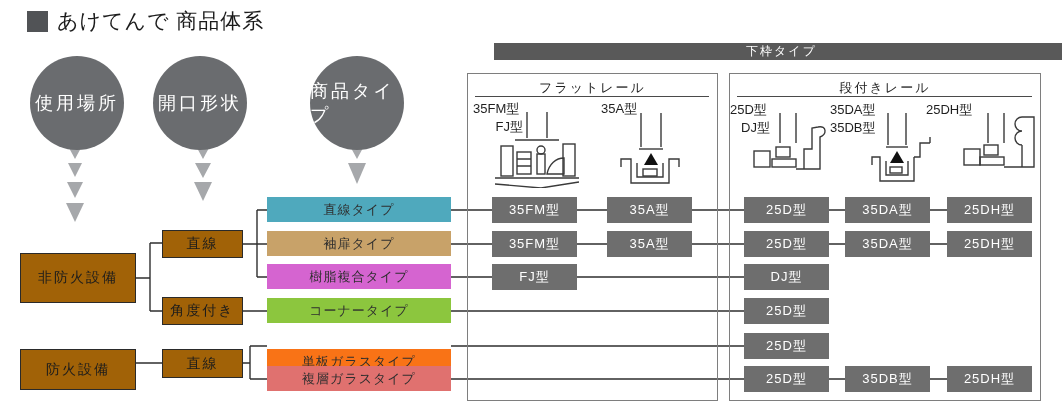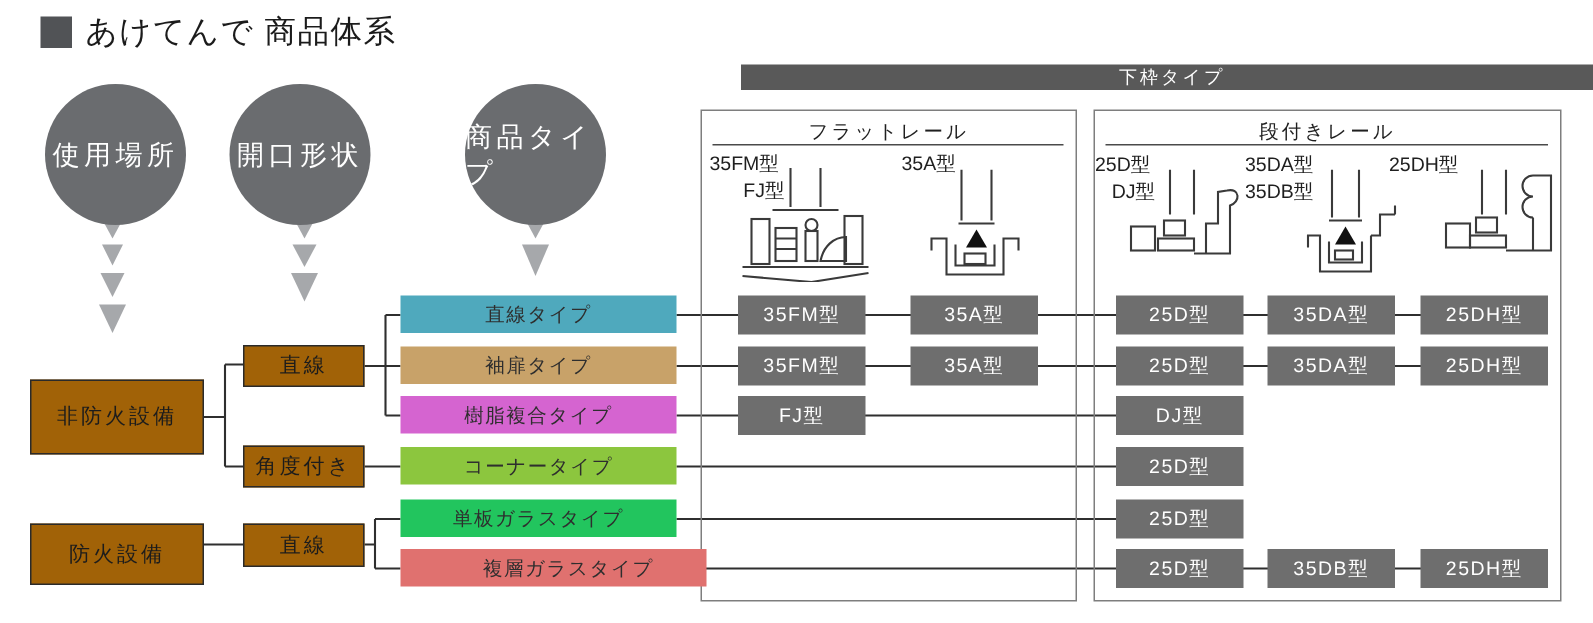--- a/index.html
+++ b/index.html
@@ -81,22 +81,22 @@
   <div class="fbox" style="left:20px;top:253px;width:116px;height:50px">非防火設備</div>
   <div class="fbox" style="left:162px;top:230px;width:81px;height:28px">直線</div>
   <div class="fbox" style="left:162px;top:297px;width:81px;height:28px">角度付き</div>
   <div class="fbox" style="left:20px;top:349px;width:116px;height:41px">防火設備</div>
   <div class="fbox" style="left:162px;top:349px;width:81px;height:29px">直線</div>
 
   <div class="ptype-bar" style="top: 197px; background-color: rgb(79, 169, 189);">直線タイプ</div>
   <div class="ptype-bar" style="top: 231px; background-color: rgb(200, 162, 105);">袖扉タイプ</div>
   <div class="ptype-bar" style="top: 264px; background-color: rgb(213, 100, 208);">樹脂複合タイプ</div>
   <div class="ptype-bar" style="top: 298px; background-color: rgb(140, 198, 62);">コーナータイプ</div>
-  <div class="ptype-bar" style="top: 333px; background-color: #22c55e;">単板ガラスタイプ</div>
-  <div class="ptype-bar" style="top: 366px; background-color: rgb(224, 113, 111); padding-left: 20px;">複層ガラスタイプ</div>
+  <div class="ptype-bar" style="top: 349px; background-color: #f97316;">単板ガラスタイプ</div>
+  <div class="ptype-bar" style="top: 366px; background-color: rgb(224, 113, 111);">複層ガラスタイプ</div>
 
   <div class="bf-header">下枠タイプ</div>
 
   <div class="panel panel-flat"></div>
   <div class="panel panel-stepped"></div>
   <div class="panel-title" style="left:467px;width:251px">フラットレール</div>
   <div class="panel-title" style="left:729px;width:312px">段付きレール</div>
   <div class="panel-rule" style="left:475px;width:234px"></div>
   <div class="panel-rule" style="left:737px;width:295px"></div>
 

